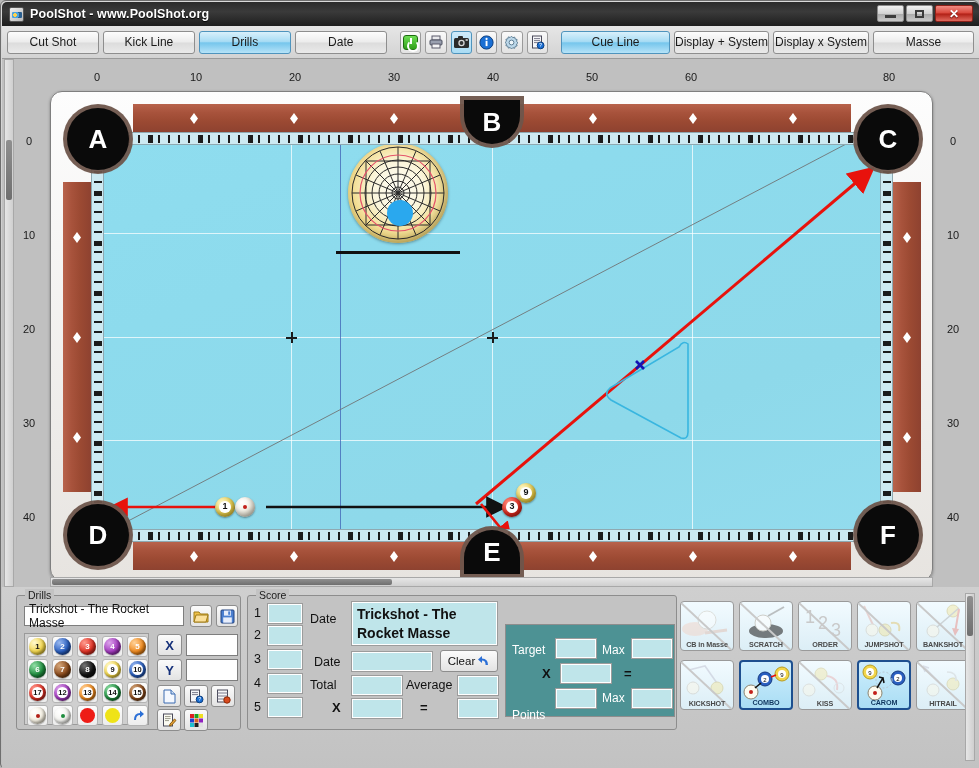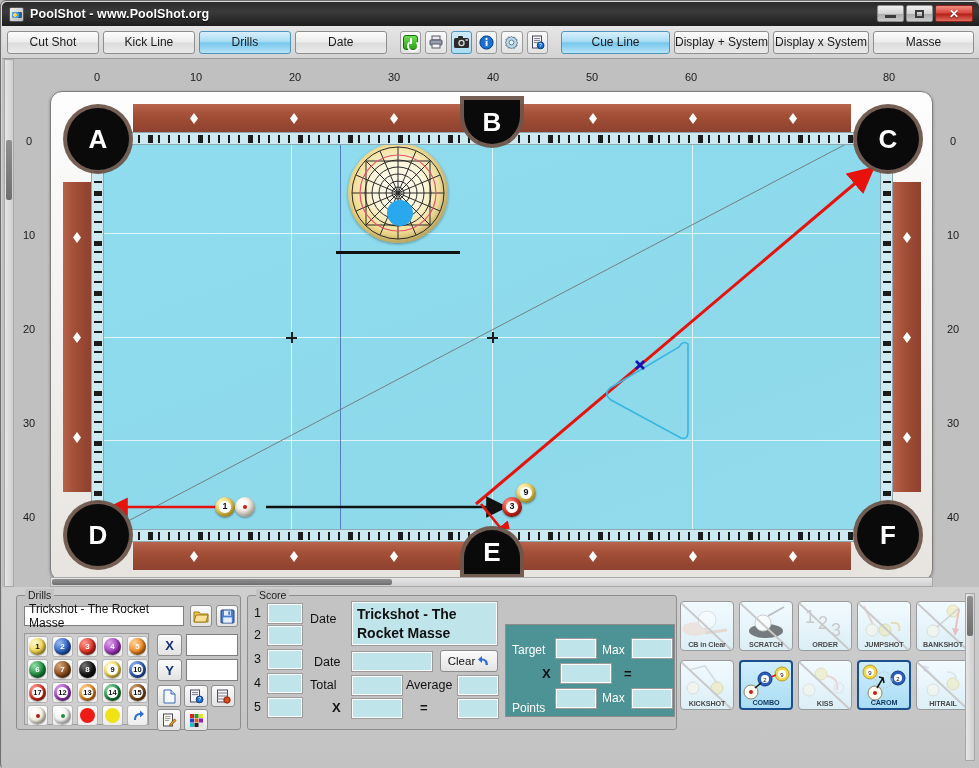--- a/index.html
+++ b/index.html
@@ -937,37 +937,37 @@
       <div class="tealbox" style="position:absolute;left:257px;top:28px;width:170px;height:93px;">
         <div class="lbl" style="position:absolute;left:6px;top:18px;color:#fff;font-size:12px;">Target</div>
         <div class="cyanfield" style="position:absolute;left:50px;top:14px;width:40px;height:19px;"></div>
         <div class="lbl" style="position:absolute;left:96px;top:18px;color:#fff;font-size:12px;">Max</div>
         <div class="cyanfield" style="position:absolute;left:126px;top:14px;width:40px;height:19px;"></div>
 
         <div class="lbl" style="position:absolute;left:36px;top:41px;color:#111;font-weight:bold;font-size:13px;">X</div>
         <div class="cyanfield" style="position:absolute;left:55px;top:39px;width:50px;height:19px;"></div>
         <div class="lbl" style="position:absolute;left:118px;top:41px;color:#111;font-weight:bold;font-size:13px;">=</div>
 
-        <div class="lbl" style="position:absolute;left:6px;top:76px;color:#fff;font-size:12px;">Points</div>
+        <div class="lbl" style="position:absolute;left:6px;top:83px;color:#fff;font-size:12px;">Points</div>
         <div class="cyanfield" style="position:absolute;left:50px;top:64px;width:40px;height:19px;"></div>
         <div class="lbl" style="position:absolute;left:96px;top:66px;color:#fff;font-size:12px;">Max</div>
         <div class="cyanfield" style="position:absolute;left:126px;top:64px;width:40px;height:19px;"></div>
       </div>
     </div>
 
     <div style="position:absolute;left:678px;top:14px;width:290px;height:120px;">
 
       <div class="shotbtn" style="position:absolute;left:0px;top:0px;">
         <svg width="52" height="38" viewBox="0 0 52 38" style="position:absolute;left:0;top:1px;opacity:.45">
             <ellipse cx="14" cy="26" rx="13" ry="7" fill="#f3cfc0"></ellipse>
             <circle cx="26" cy="17" r="9" fill="#fff" stroke="#c9c0b4"></circle>
             <path d="M24 30 L46 27" stroke="#e0b8a8" stroke-width="3"></path>
           </svg>
         <div class="slash"></div>
-        <div class="cap">CB in Clear</div>
+        <div class="cap">CB in Masse</div>
       </div>
       <div class="shotbtn" style="position:absolute;left:59px;top:0px;">
         <svg width="52" height="38" viewBox="0 0 52 38" style="position:absolute;left:0;top:1px;opacity:.6">
             <ellipse cx="26" cy="28" rx="17" ry="7" fill="#2b2b2b"></ellipse>
             <circle cx="23" cy="20" r="8" fill="#fff" stroke="#b9b2a6"></circle>
             <path d="M28 13 L44 4" stroke="#999" stroke-width="2"></path>
           </svg>
         <div class="slash"></div>
         <div class="cap">SCRATCH</div>
       </div>

